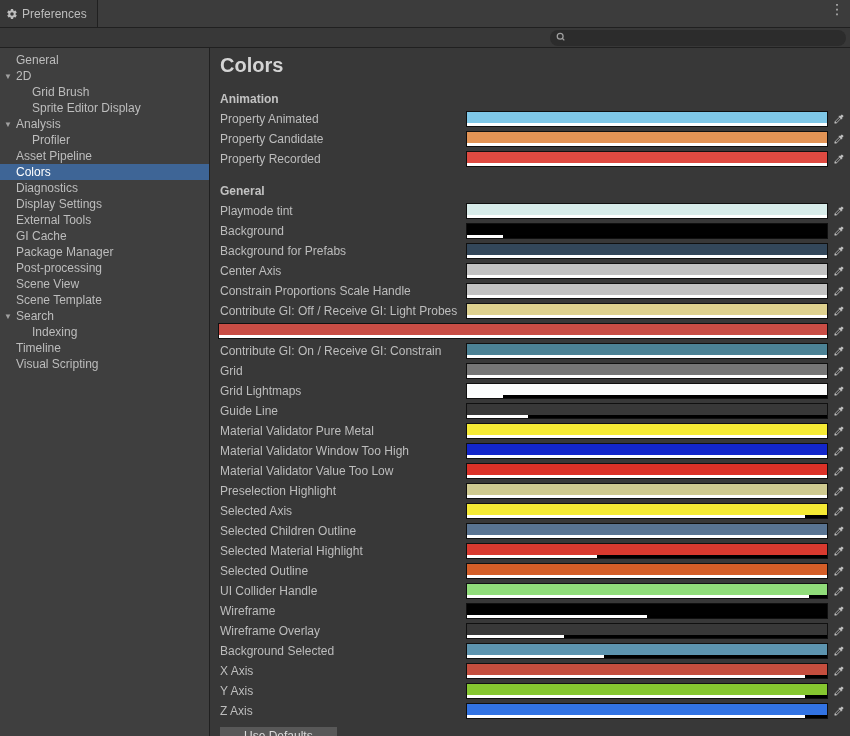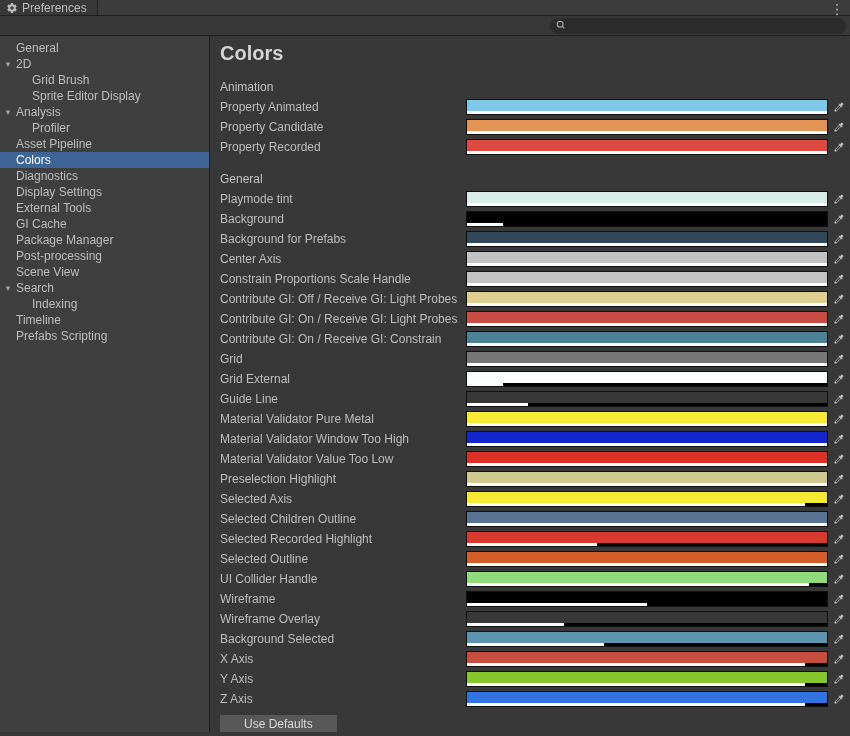--- a/index.html
+++ b/index.html
@@ -6,21 +6,21 @@
     body {
       font-family: -apple-system, BlinkMacSystemFont, "Segoe UI", Arial, sans-serif;
       font-size: 12px;
       background: #383838;
       color: #bdbdbd;
       width: 850px;
       height: 736px;
       overflow: hidden;
     }
     .titlebar {
-      height: 16px;
+      height: 28px;
       background: #3c3c3c;
       border-bottom: 1px solid #202020;
       display: flex;
       align-items: center;
       position: relative;
     }
     .tab {
       background: #383838;
       height: 100%;
       padding: 0 10px 0 6px;
@@ -104,21 +104,21 @@
       padding: 6px 4px 6px 8px;
       overflow: auto;
     }
     .page-title {
       font-size: 20px;
       font-weight: 600;
       color: #d4d4d4;
       margin: 0 0 8px 2px;
     }
     .group-header {
-      font-weight: 400;
+      font-weight: 700;
       color: #c2c2c2;
       height: 20px;
       display: flex;
       align-items: center;
       padding-left: 2px;
       margin-top: 12px;
     }
     .row {
       display: flex;
       align-items: center;
@@ -246,31 +246,34 @@
       <div class="sidebar-item">
         <span>Package Manager</span>
       </div>
       <div class="sidebar-item">
         <span>Post-processing</span>
       </div>
       <div class="sidebar-item">
         <span>Scene View</span>
       </div>
       <div class="sidebar-item">
+        <span>Scene Template</span>
+      </div>
+      <div class="sidebar-item">
         <span class="foldout">▼</span>
         <span>Search</span>
       </div>
       <div class="sidebar-item indent">
         <span>Indexing</span>
       </div>
       <div class="sidebar-item">
         <span>Timeline</span>
       </div>
       <div class="sidebar-item">
-        <span>Prefabs Scripting</span>
+        <span>Visual Scripting</span>
       </div>
     </div>
   <div class="content">
     <h1 class="page-title">Colors</h1>
     <div id="groups">
         <div class="group-header">Animation</div>
         <div class="row">
           <div class="row-label">Property Animated</div>
           <div class="swatch-wrap">
             <div class="swatch">
@@ -409,21 +412,20 @@
               </div>
             </div>
             <span class="eyedropper">
               <svg width="12" height="12" viewBox="0 0 24 24" fill="#bdbdbd">
                 <path d="M20.71 5.63l-2.34-2.34a1 1 0 0 0-1.41 0l-3.12 3.12-1.42-1.41-1.41 1.41 1.41 1.42L3 17.25V21h3.75l9.42-9.42 1.42 1.41 1.41-1.41-1.41-1.42 3.12-3.12a1 1 0 0 0 0-1.41zM6.92 19 5 17.08l8.06-8.06 1.92 1.92z"></path>
               </svg>
             </span>
           </div>
         </div>
         <div class="row">
-          <div class="row-label">Contribute GI: On / Receive GI: Light Probes</div>
           <div class="swatch-wrap">
             <div class="swatch">
               <div class="swatch-color" style="background: rgb(201, 77, 69);"></div>
               <div class="swatch-alpha-track">
                 <div class="swatch-alpha-fill" style="width: 100%;"></div>
               </div>
             </div>
             <span class="eyedropper">
               <svg width="12" height="12" viewBox="0 0 24 24" fill="#bdbdbd">
                 <path d="M20.71 5.63l-2.34-2.34a1 1 0 0 0-1.41 0l-3.12 3.12-1.42-1.41-1.41 1.41 1.41 1.42L3 17.25V21h3.75l9.42-9.42 1.42 1.41 1.41-1.41-1.41-1.42 3.12-3.12a1 1 0 0 0 0-1.41zM6.92 19 5 17.08l8.06-8.06 1.92 1.92z"></path>
@@ -457,21 +459,21 @@
               </div>
             </div>
             <span class="eyedropper">
               <svg width="12" height="12" viewBox="0 0 24 24" fill="#bdbdbd">
                 <path d="M20.71 5.63l-2.34-2.34a1 1 0 0 0-1.41 0l-3.12 3.12-1.42-1.41-1.41 1.41 1.41 1.42L3 17.25V21h3.75l9.42-9.42 1.42 1.41 1.41-1.41-1.41-1.42 3.12-3.12a1 1 0 0 0 0-1.41zM6.92 19 5 17.08l8.06-8.06 1.92 1.92z"></path>
               </svg>
             </span>
           </div>
         </div>
         <div class="row">
-          <div class="row-label">Grid External</div>
+          <div class="row-label">Grid Lightmaps</div>
           <div class="swatch-wrap">
             <div class="swatch">
               <div class="swatch-color" style="background: rgb(252, 253, 253);"></div>
               <div class="swatch-alpha-track">
                 <div class="swatch-alpha-fill" style="width: 10%;"></div>
               </div>
             </div>
             <span class="eyedropper">
               <svg width="12" height="12" viewBox="0 0 24 24" fill="#bdbdbd">
                 <path d="M20.71 5.63l-2.34-2.34a1 1 0 0 0-1.41 0l-3.12 3.12-1.42-1.41-1.41 1.41 1.41 1.42L3 17.25V21h3.75l9.42-9.42 1.42 1.41 1.41-1.41-1.41-1.42 3.12-3.12a1 1 0 0 0 0-1.41zM6.92 19 5 17.08l8.06-8.06 1.92 1.92z"></path>
@@ -585,21 +587,21 @@
               </div>
             </div>
             <span class="eyedropper">
               <svg width="12" height="12" viewBox="0 0 24 24" fill="#bdbdbd">
                 <path d="M20.71 5.63l-2.34-2.34a1 1 0 0 0-1.41 0l-3.12 3.12-1.42-1.41-1.41 1.41 1.41 1.42L3 17.25V21h3.75l9.42-9.42 1.42 1.41 1.41-1.41-1.41-1.42 3.12-3.12a1 1 0 0 0 0-1.41zM6.92 19 5 17.08l8.06-8.06 1.92 1.92z"></path>
               </svg>
             </span>
           </div>
         </div>
         <div class="row">
-          <div class="row-label">Selected Recorded Highlight</div>
+          <div class="row-label">Selected Material Highlight</div>
           <div class="swatch-wrap">
             <div class="swatch">
               <div class="swatch-color" style="background: rgb(217, 58, 47);"></div>
               <div class="swatch-alpha-track">
                 <div class="swatch-alpha-fill" style="width: 36%;"></div>
               </div>
             </div>
             <span class="eyedropper">
               <svg width="12" height="12" viewBox="0 0 24 24" fill="#bdbdbd">
                 <path d="M20.71 5.63l-2.34-2.34a1 1 0 0 0-1.41 0l-3.12 3.12-1.42-1.41-1.41 1.41 1.41 1.42L3 17.25V21h3.75l9.42-9.42 1.42 1.41 1.41-1.41-1.41-1.42 3.12-3.12a1 1 0 0 0 0-1.41zM6.92 19 5 17.08l8.06-8.06 1.92 1.92z"></path>

